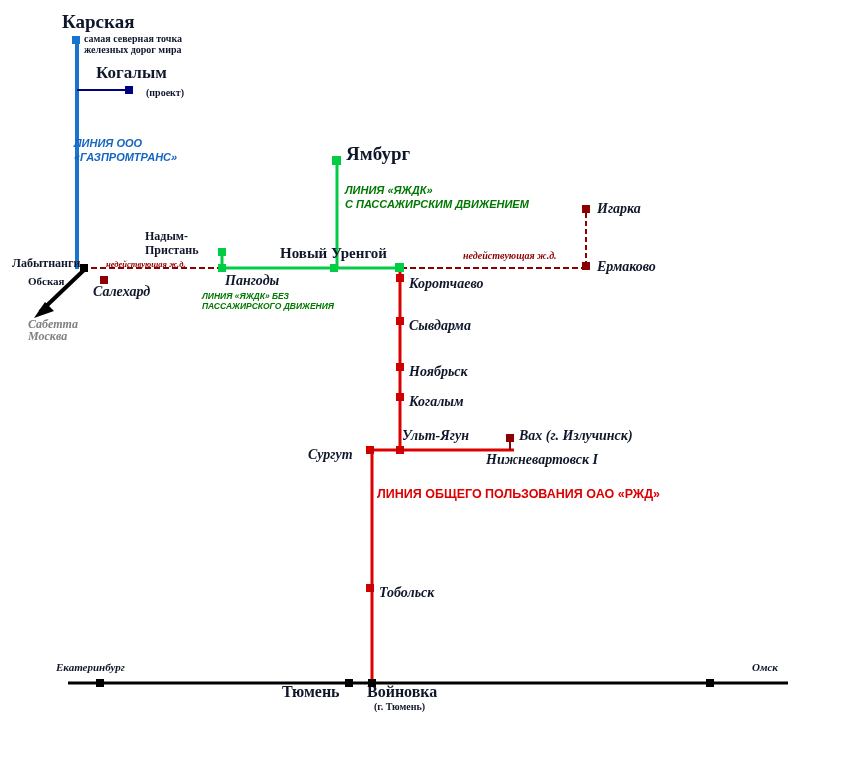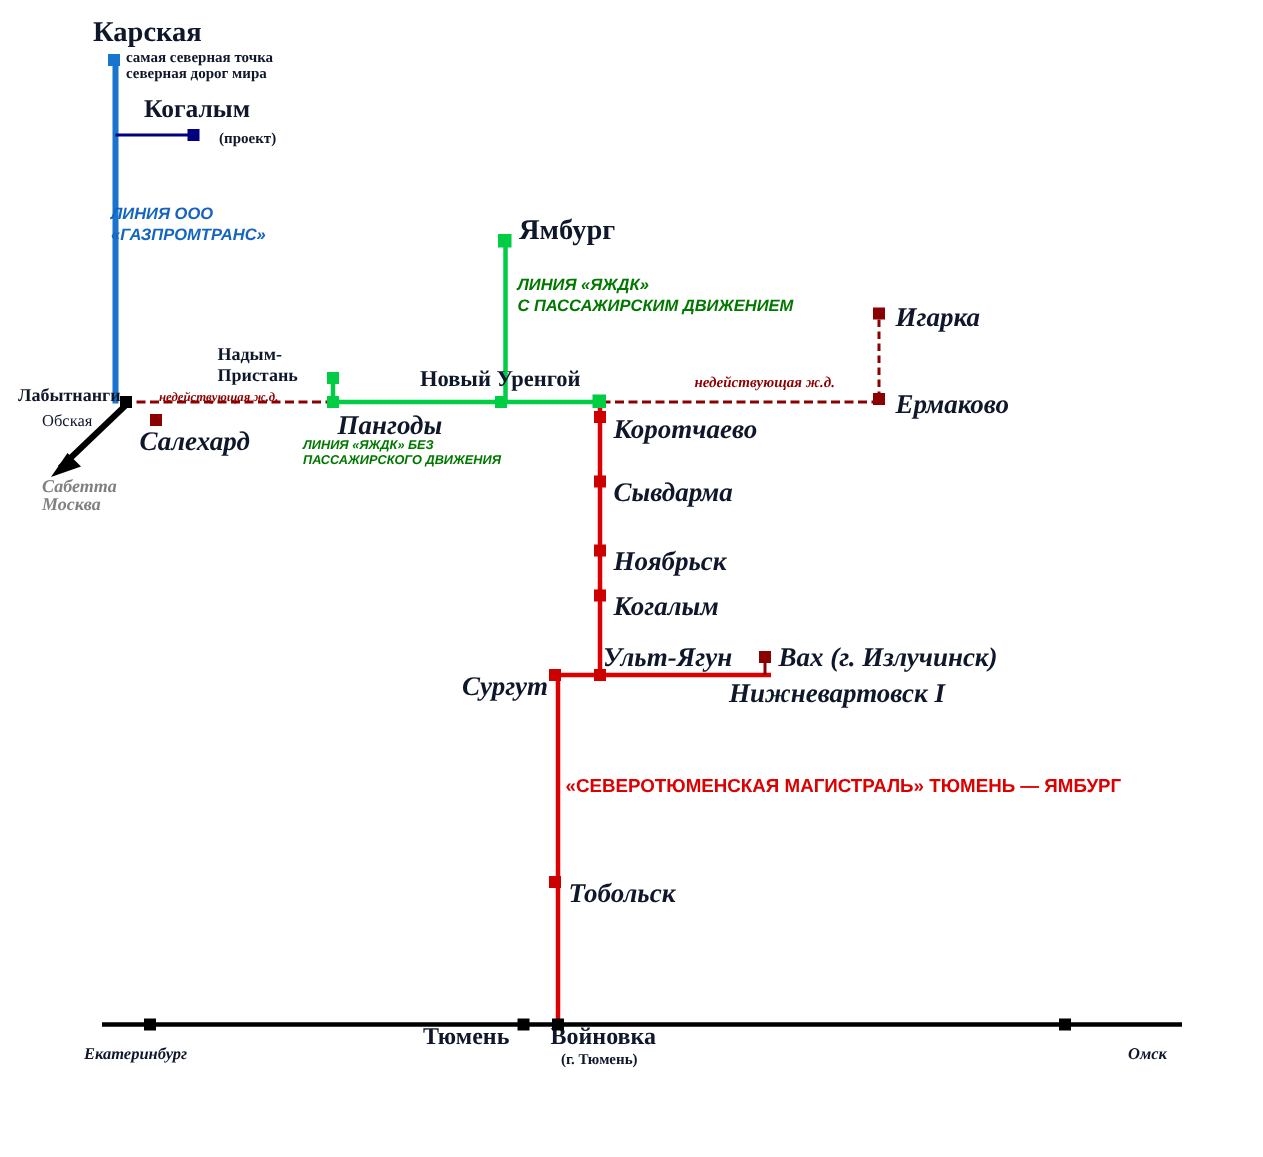--- a/index.html
+++ b/index.html
@@ -7,22 +7,22 @@
     position:relative; width:842px; height:771px; background:#ffffff;
     font-family:"Liberation Serif", serif; overflow:hidden;
   }
   svg.rails { position:absolute; left:0; top:0; }
   .lbl { position:absolute; white-space:nowrap; color:#0f172a; line-height:1.05; }
   .big   { font-size:19px; font-weight:bold; }
   .big17 { font-size:17px; font-weight:bold; }
   .big16 { font-size:16px; font-weight:bold;text-align:right; }
   .mid   { font-size:12px; font-weight:bold; }
   .mid15 { font-size:15px; font-weight:bold; }
-  .st    { font-size:18px; font-weight:bold; font-style:italic; }
-  .st11  { font-size:11px; font-weight:bold; font-style:italic;margin-top:36px; }
+  .st    { font-size:14px; font-weight:bold; font-style:italic; }
+  .st11  { font-size:11px; font-weight:bold; font-style:italic; }
   .note  { font-size:10px; font-weight:bold; }
   .tiny  { font-size:8.5px; font-weight:bold; }
   .cap   { font-family:"Liberation Sans", sans-serif; font-weight:bold; font-style:italic; font-size:11px; }
   .cap-sm{ font-family:"Liberation Sans", sans-serif; font-weight:bold; font-style:italic; font-size:8.5px; }
   .cap-red{ font-family:"Liberation Sans", sans-serif; font-weight:bold; font-size:12.5px; }
   .c-blue    { color:#1565C0; }
   .c-green   { color:#007800; }
   .c-darkred { color:#8B0000; }
   .c-red     { color:#DD0000; }
   .c-gray    { color:#808080; font-style:italic; font-weight:bold; font-size:12px; }
@@ -67,21 +67,21 @@
 
     <line x1="510" y1="450" x2="510" y2="441" stroke="#8B0000" stroke-width="2"></line>
 
     <line x1="372" y1="450" x2="372" y2="683" stroke="#DD0000" stroke-width="3"></line>
 
     <line x1="68" y1="683" x2="788" y2="683" stroke="#000000" stroke-width="3"></line>
   </svg>
 
   <span class="lbl big" style="left:62px;top:12px">Карская</span>
   <span class="lbl note" style="left:84px;top:34px">самая северная точка</span>
-  <span class="lbl note" style="left:84px;top:45px">северная дорог мира</span>
+  <span class="lbl note" style="left:84px;top:45px">железных дорог мира</span>
   <div class="marker m-blue" style="left:72px;top:36px"></div>
 
   <span class="lbl big17" style="left:96px;top:64px">Когалым</span>
   <span class="lbl note" style="left:146px;top:88px">(проект)</span>
   <div class="marker m-navy" style="left:125px;top:86px"></div>
 
   <span class="lbl cap c-blue" style="left:74px;top:138px">ЛИНИЯ ООО</span>
   <span class="lbl cap c-blue" style="left:74px;top:152px">«ГАЗПРОМТРАНС»</span>
 
   <span class="lbl big" style="left:346px;top:144px">Ямбург</span>
@@ -99,21 +99,21 @@
   <span class="lbl mid" style="left:145px;top:230px">Надым-</span>
   <span class="lbl mid" style="left:145px;top:244px">Пристань</span>
   <div class="marker m-green" style="left:218px;top:248px"></div>
 
   <span class="lbl mid15" style="left:280px;top:246px">Новый Уренгой</span>
   <div class="marker m-green" style="left:330px;top:264px"></div>
   <div class="marker lg m-green" style="left:395px;top:263px"></div>
 
   <span class="lbl mid" style="left:12px;top:257px">Лабытнанги</span>
   <div class="marker m-black" style="left:80px;top:264px"></div>
-  <span class="lbl" style="left:28px;top:276px;font-size:11px;font-weight:normal">Обская</span>
+  <span class="lbl" style="left:28px;top:276px;font-size:11px;font-weight:bold">Обская</span>
   <span class="lbl st" style="left:93px;top:285px">Салехард</span>
   <div class="marker m-darkred" style="left:100px;top:276px"></div>
   <span class="lbl tiny c-darkred" style="left:106px;top:260px;font-style:italic">недействующая ж.д.</span>
 
   <span class="lbl c-gray" style="left:28px;top:318px">Сабетта</span>
   <span class="lbl c-gray" style="left:28px;top:330px">Москва</span>
 
   <span class="lbl st" style="left:225px;top:274px">Пангоды</span>
   <div class="marker m-green" style="left:218px;top:264px"></div>
   <span class="lbl cap-sm c-green" style="left:202px;top:292px">ЛИНИЯ «ЯЖДК» БЕЗ</span>
@@ -135,21 +135,21 @@
   <div class="marker m-red" style="left:396px;top:446px"></div>
 
   <span class="lbl st" style="left:308px;top:448px">Сургут</span>
   <div class="marker m-red" style="left:366px;top:446px"></div>
 
   <span class="lbl st" style="left:519px;top:429px">Вах (г. Излучинск)</span>
   <div class="marker m-darkred" style="left:506px;top:434px"></div>
 
   <span class="lbl st" style="left:486px;top:453px">Нижневартовск I</span>
 
-  <span class="lbl cap-red c-red" style="left:377px;top:518px">«СЕВЕРОТЮМЕНСКАЯ МАГИСТРАЛЬ» ТЮМЕНЬ — ЯМБУРГ</span>
+  <span class="lbl cap-red c-red" style="left:377px;top:488px">ЛИНИЯ ОБЩЕГО ПОЛЬЗОВАНИЯ ОАО «РЖД»</span>
 
   <span class="lbl st" style="left:379px;top:586px">Тобольск</span>
   <div class="marker m-red" style="left:366px;top:584px"></div>
 
   <span class="lbl st11" style="left:56px;top:662px">Екатеринбург</span>
   <div class="marker m-black" style="left:96px;top:679px"></div>
 
   <span class="lbl big16" style="left:282px;top:684px">Тюмень</span>
   <div class="marker m-black" style="left:345px;top:679px"></div>
 

